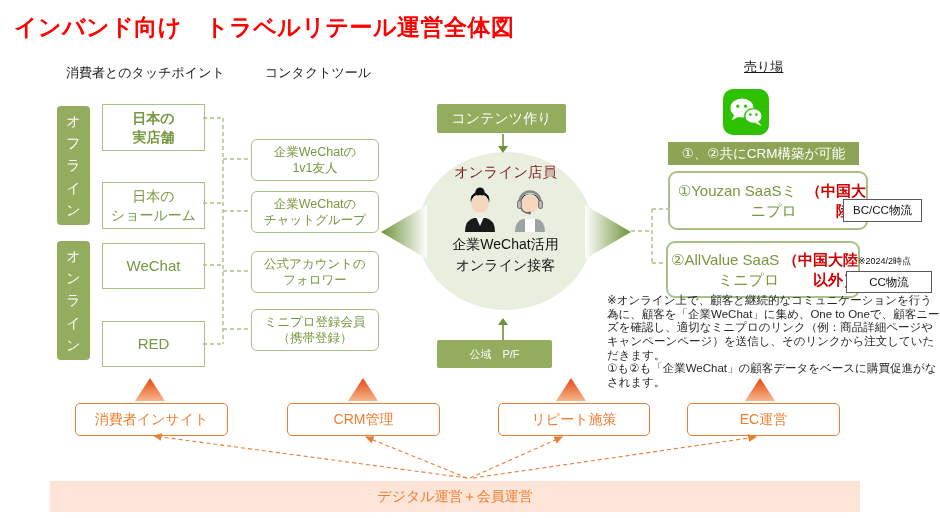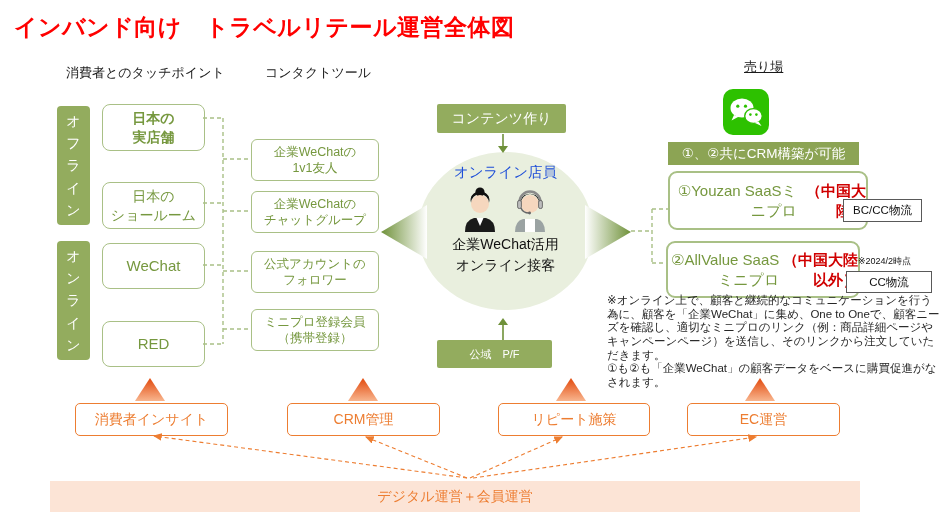--- a/index.html
+++ b/index.html
@@ -5,30 +5,30 @@
   html,body{margin:0;padding:0;background:#fff;}
   #canvas{position:relative;width:940px;height:518px;background:#fff;overflow:hidden;
           font-family:"Liberation Sans","DejaVu Sans",sans-serif;}
   .abs{position:absolute;}
   .pre{white-space:pre-line;}
   #title{left:14px;top:12px;font-size:23px;font-weight:bold;color:#ff0000;letter-spacing:.5px;}
   .colhead{font-size:13px;color:#1a1a1a;}
   .lane{width:33px;background:#93AC5E;border-radius:4px;color:#fff;
         display:flex;align-items:center;justify-content:center;text-align:center;
         font-size:14px;line-height:1.6;}
-  .gbox{background:#fff;border:1.5px solid #A9C086;border-radius:8px;color:#76983F;
+  .gbox{background:#fff;border:1.5px solid #A9C086;border-radius:0;color:#76983F;
         display:flex;align-items:center;justify-content:center;text-align:center;
         font-size:14px;line-height:1.3;}
   .tool{border-radius:6px;font-size:12.5px;border-width:1.3px;}
   .bold{font-weight:bold;}
   .gfill{background:#93AC5E;color:#fff;display:flex;align-items:center;justify-content:center;
          font-size:14px;border-radius:2px;}
   #circle{left:418px;top:152px;width:175px;height:158px;border-radius:50%;background:#E9EFDE;
           display:flex;flex-direction:column;align-items:center;z-index:2;}
-  #circle .ctitle{margin-top:11px;font-size:14.5px;color:#1d4ed8;}
+  #circle .ctitle{margin-top:11px;font-size:14.5px;color:#7f1d1d;}
   #circle .people{display:flex;gap:8px;margin-top:2px;}
   #circle .ctext{font-size:14px;color:#111;text-align:center;line-height:1.5;margin-top:2px;}
   .banner{background:#8CA454;color:#fff;display:flex;align-items:center;justify-content:center;
           font-size:13.5px;}
   .saas{border-radius:9px;border-width:2px;text-align:right;}
   .saas .l1{font-size:15px;color:#76983F;}
   .saas .l2{font-size:15px;font-weight:bold;color:#D00000;}
   .logis{background:#fff;border:1px solid #595959;color:#111;font-size:11.5px;
          display:flex;align-items:center;justify-content:center;z-index:4;}
   #asof{font-size:9px;font-weight:normal;color:#111;}

